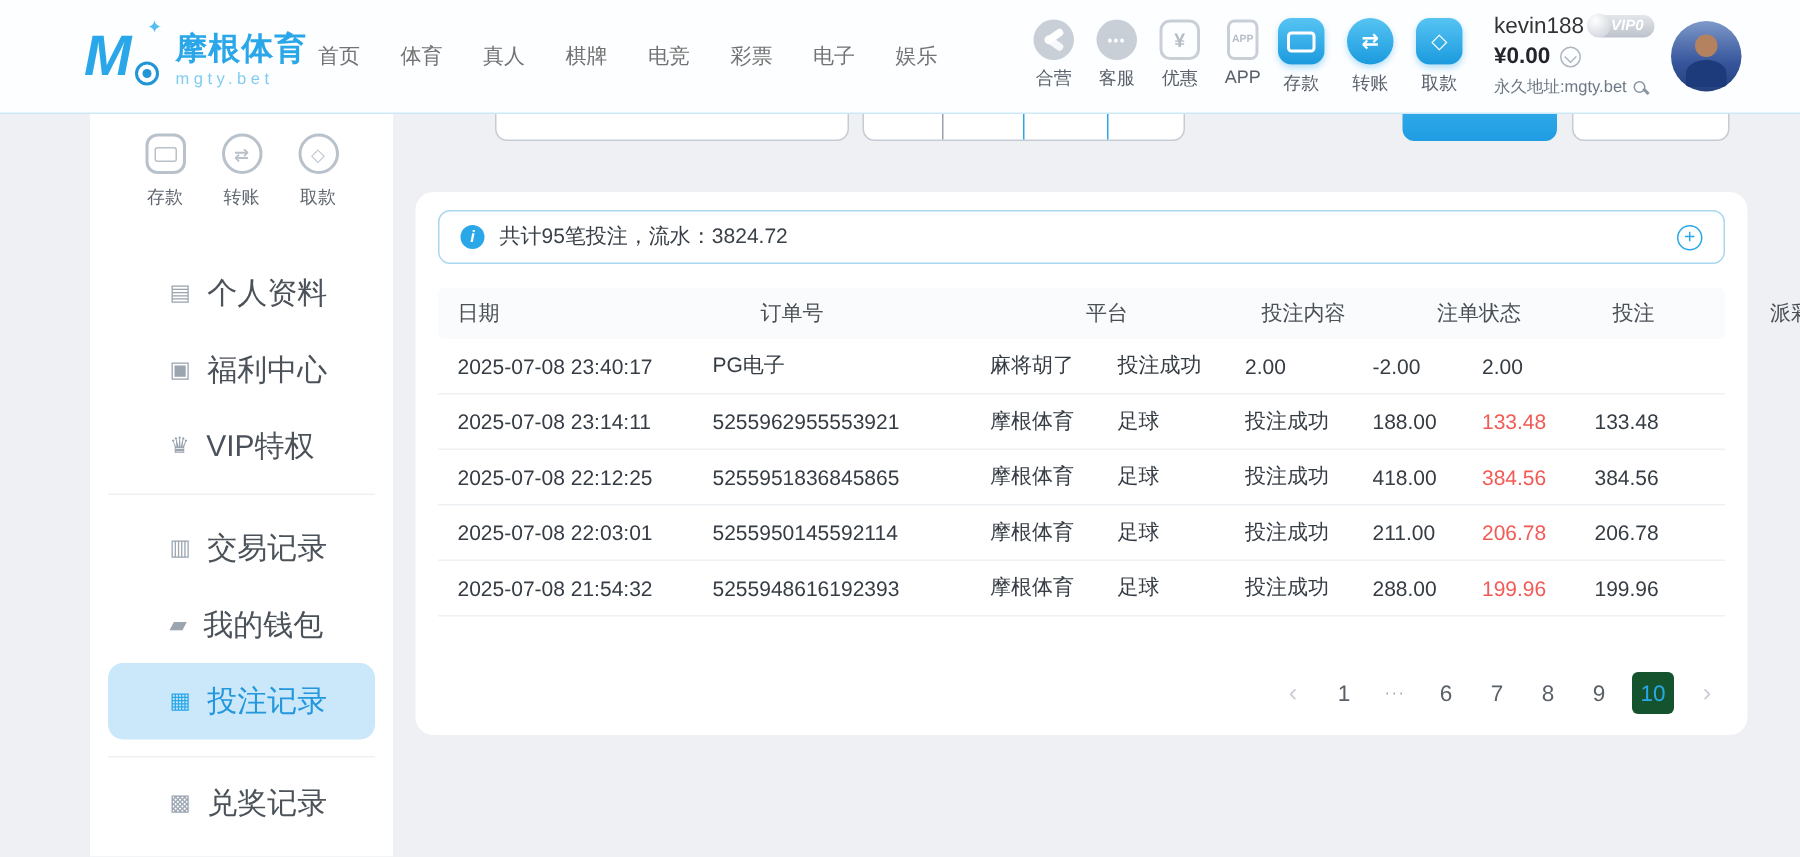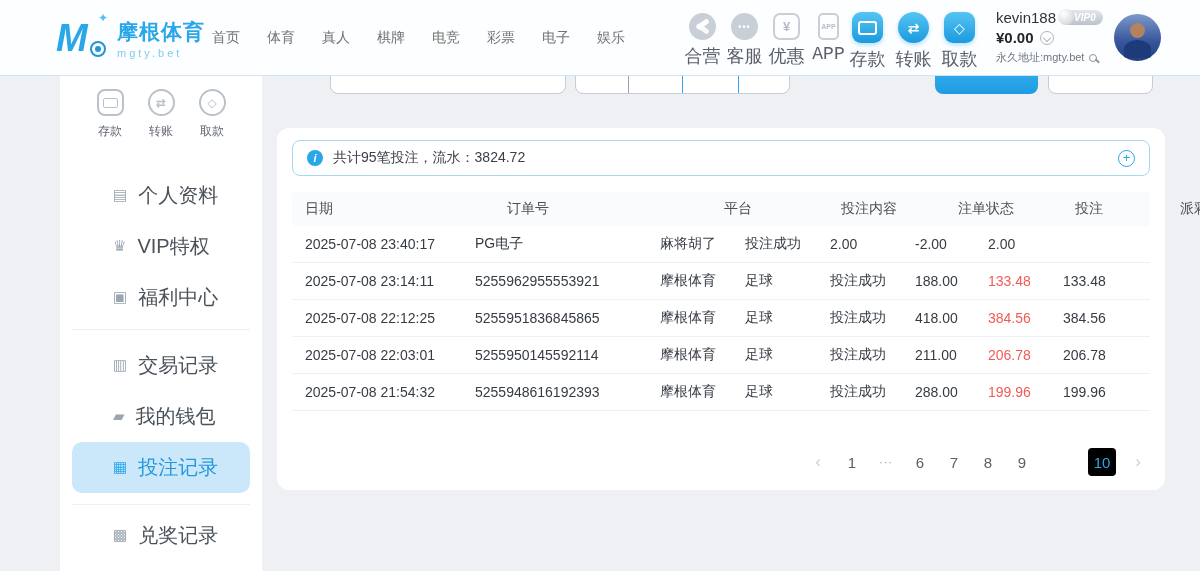--- a/index.html
+++ b/index.html
@@ -19,21 +19,21 @@
     background:#fff;border:2px solid #2195d6;}
   .logo-ball::after{content:"";position:absolute;left:3px;top:3px;width:6px;height:6px;border-radius:50%;background:#2195d6;}
   .logo-spark{position:absolute;right:0;top:-2px;color:#55bdf0;font-size:12px;}
   .logo-name{font-size:21px;font-weight:bold;color:#2aa7e8;letter-spacing:1px;}
   .logo-domain{font-size:11px;color:#82ccf1;letter-spacing:3px;margin-top:1px;}
   .main-nav{position:absolute;left:212px;top:0;height:76px;display:flex;align-items:center;gap:27px;}
   .nav-item{font-size:14px;color:#737373;text-decoration:none;cursor:pointer;white-space:nowrap;}
   .hq-actions{position:absolute;left:686px;top:13px;display:flex;gap:9px;}
   .hw-actions{position:absolute;left:851px;top:12px;display:flex;gap:13px;}
   .hact{display:flex;flex-direction:column;align-items:center;gap:4px;width:33px;cursor:pointer;}
-  .hact-label{font-size:18px;color:#59606a;white-space:nowrap;font-family:Liberation Mono, monospace;}
+  .hact-label{font-size:12px;color:#59606a;white-space:nowrap;}
   
   .gi{width:27px;height:27px;display:flex;align-items:center;justify-content:center;position:relative;
     color:#b6bdc7;font-weight:bold;}
   .gi-partnership{background:#c9cfd7;border-radius:50%;}
   .gi-partnership::before,.gi-partnership::after{content:"";position:absolute;width:14px;height:5px;background:#fff;border-radius:3px;}
   .gi-partnership::before{transform:rotate(-35deg) translate(1px,-2px);}
   .gi-partnership::after{transform:rotate(35deg) translate(1px,2px);opacity:.85;}
   .gi-service{background:#c9cfd7;border-radius:50%;}
   .gi-service::after{content:"•••";color:#fff;font-size:9px;letter-spacing:1px;}
   .gi-promo{border:2px solid #c9cfd7;border-radius:7px;font-size:13px;}
@@ -110,21 +110,21 @@
   .thead{height:34px;background:#fafbfc;border-radius:4px;gap:32px;}
   .th{font-size:14px;color:#4a5056;}
   .tr{height:37px;border-bottom:1px solid #eef1f4;}
   .td{font-size:14px;color:#363c44;white-space:nowrap;}
   .td.red{color:#f25a55;}
   .pagination{position:absolute;right:15px;top:320px;height:28px;display:flex;align-items:center;gap:10px;}
   .pg-item{min-width:24px;height:28px;border:none;background:transparent;font-size:15px;color:#5a6068;
     font-family:inherit;cursor:pointer;border-radius:4px;}
   .pg-item.pg-prev,.pg-item.pg-next{color:#c9ced6;font-size:17px;}
   .pg-item.pg-ellipsis{color:#9aa1aa;font-size:11px;letter-spacing:1px;cursor:default;}
-  .pg-item.active{background:#000000;color:#2aa7e8;min-width:28px;margin-left:44px;}
+  .pg-item.active{background:#14532d;color:#2aa7e8;min-width:28px;}
 </style>
 </head>
 <body>
 
 <div class="f-item f-input"></div>
 <div class="f-item f-seg">
   <span class="sep" style="left:52px;background:#9aa1aa;"></span>
   <span class="sep" style="left:106px;background:#2aa7e8;"></span>
   <span class="sep" style="left:162px;background:#2aa7e8;"></span>
 </div>
@@ -216,26 +216,26 @@
         <span class="si si-withdraw">◇</span>
         <span class="sb-shortcut-label">取款</span>
       </div>
     </div>
   <div class="menu-group mg1">
       <div class="menu-item">
         <span class="mi mi-profile"></span>
         <span class="menu-label">个人资料</span>
       </div>
       <div class="menu-item">
+        <span class="mi mi-welfare"></span>
+        <span class="menu-label">福利中心</span>
+      </div>
+      <div class="menu-item">
         <span class="mi mi-vip"></span>
         <span class="menu-label">VIP特权</span>
-      </div>
-      <div class="menu-item">
-        <span class="mi mi-welfare"></span>
-        <span class="menu-label">福利中心</span>
       </div>
     </div>
   <div class="sb-divider sbd1"></div>
   <div class="menu-group mg2">
       <div class="menu-item">
         <span class="mi mi-transactions"></span>
         <span class="menu-label">交易记录</span>
       </div>
       <div class="menu-item">
         <span class="mi mi-wallet"></span>

